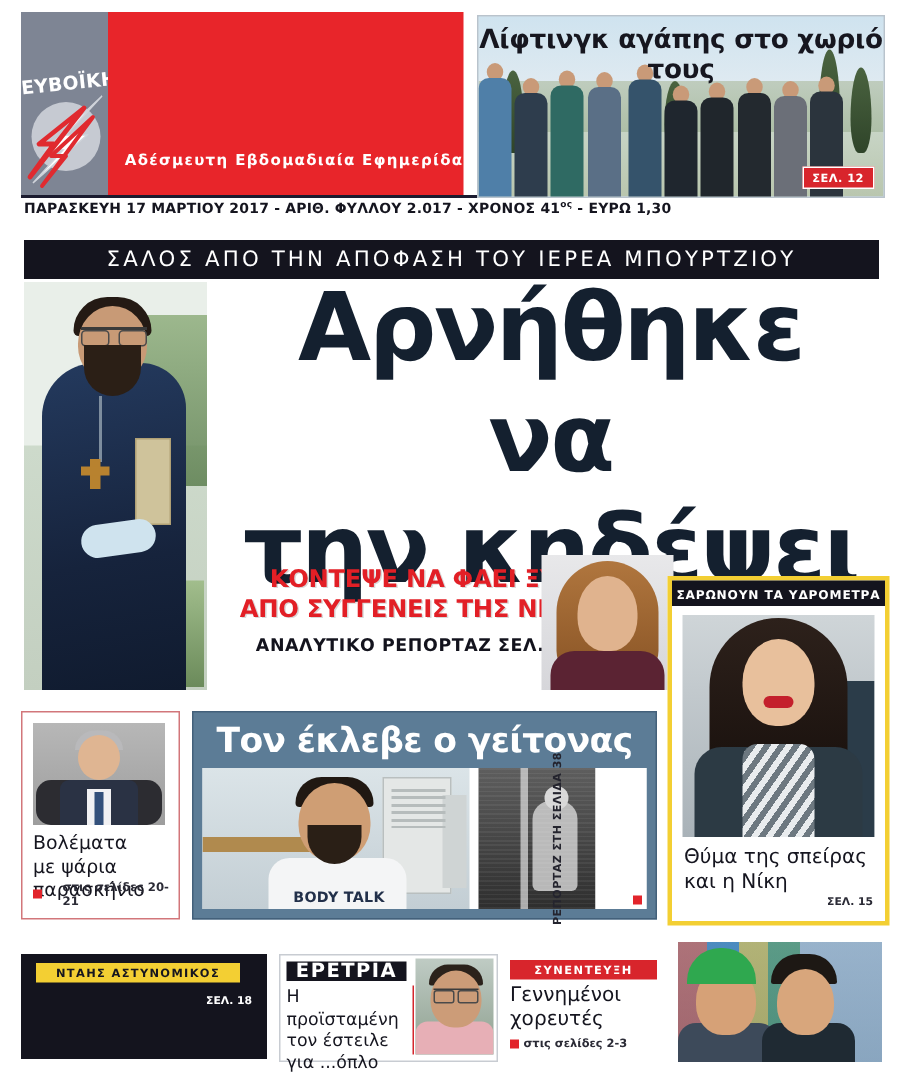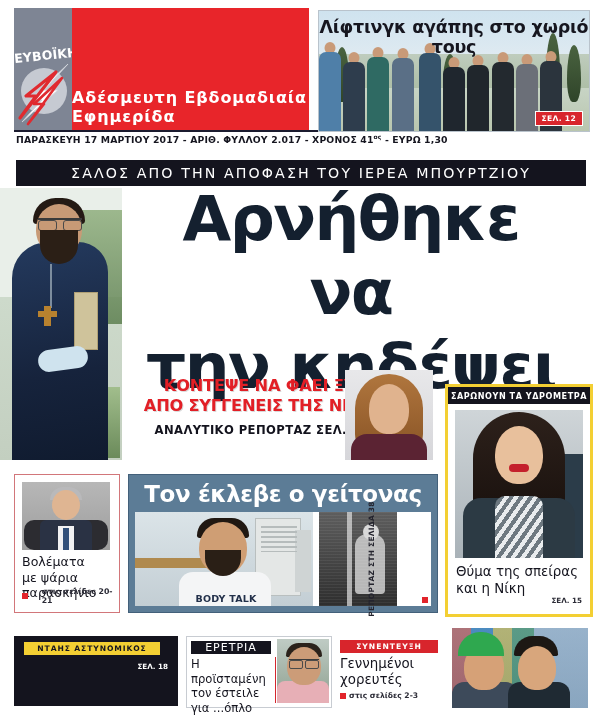--- a/index.html
+++ b/index.html
@@ -25,22 +25,22 @@
   }
   .bolt-svg{position:absolute;left:-2px;top:52px;width:66px;height:66px;}
   .mh-right{flex:1;background:#e8252a;position:relative;}
   .mh-title{
     position:absolute;left:0;right:0;top:1px;text-align:center;
     font-size:62px;line-height:62px;font-weight:bold;color:#ffffff;
     letter-spacing:-1px;-webkit-text-stroke:1px #fff;
     font-family:"DejaVu Sans","Liberation Sans",sans-serif;
   }
   .mh-sub{
-    position:absolute;left:0;right:0;bottom:4px;text-align:left;
-    font-size:16px;color:#ffffff;letter-spacing:.9px;font-weight:600;
+    position:absolute;left:0;right:0;bottom:17px;text-align:right;
+    font-size:10px;color:#ffffff;letter-spacing:.9px;font-weight:600;
   }
   .mh-rule{position:absolute;left:14px;top:130px;width:572px;height:1.5px;background:#1b1b2f;}
   .dateline{
     position:absolute;left:16px;top:133px;width:572px;height:14px;
     font-size:9.3px;font-weight:bold;letter-spacing:.15px;color:#15151f;white-space:nowrap;
   }
   .dateline sup{font-size:6px;}
 
   
   .teaser{position:absolute;left:318px;top:10px;width:270px;height:120px;
@@ -67,21 +67,21 @@
   }
 
   
   .kickerbar{
     position:absolute;left:16px;top:160px;width:570px;height:26px;background:#14141e;
     display:flex;align-items:center;justify-content:center;
   }
   .kickerbar span{color:#fff;font-weight:normal;font-size:14.2px;letter-spacing:2.1px;}
 
   
-  .main{position:absolute;left:0;top:188px;width:570px;height:272px;}
+  .main{position:absolute;left:16px;top:188px;width:570px;height:272px;}
   .priest-photo{
     position:absolute;left:0;top:0;width:122px;height:272px;overflow:hidden;
     background:linear-gradient(#dfe7e2 0%,#cfdccd 30%,#c3cfc0 100%);
   }
   .pp-wall{position:absolute;left:0;right:0;top:0;height:40%;background:#e9efe9;}
   .pp-bush{position:absolute;right:0;top:8%;width:38%;height:42%;
     background:linear-gradient(#8fae7d,#5d7f50);opacity:.85;}
   .pp-bush2{position:absolute;right:2px;bottom:2px;width:34%;height:26%;
     background:linear-gradient(#9dbb86,#61834f);opacity:.9;}
   .pp-cass{position:absolute;left:12px;top:54px;width:96px;height:218px;
@@ -206,21 +206,21 @@
   .bbox1{position:absolute;left:14px;top:636px;width:164px;height:70px;background:#14141e;}
   .bbox1 .kick{position:absolute;left:10px;top:6px;width:136px;height:13px;background:#f3cf33;
     display:flex;align-items:center;justify-content:center;}
   .bbox1 .kick span{font-size:7.6px;font-weight:bold;color:#15151f;letter-spacing:.9px;}
   .bbox1 .t{position:absolute;left:9px;top:22px;width:150px;color:#fff;font-size:14.2px;line-height:18px;font-weight:600;}
   .bbox1 .sel{position:absolute;right:10px;top:26px;color:#fff;font-size:7.2px;font-weight:bold;}
 
   .bbox2{position:absolute;left:186px;top:636px;width:144px;height:70px;border:1px solid #c8ccd2;background:#fff;}
   .bbox2 .kick{position:absolute;left:4px;top:4px;width:80px;height:13px;background:#14141e;
     display:flex;align-items:center;justify-content:center;}
-  .bbox2 .kick span{font-size:11px;font-weight:normal;color:#fff;letter-spacing:1px;}
+  .bbox2 .kick span{font-size:13px;font-weight:bold;color:#fff;letter-spacing:1px;}
   .bbox2 .t{position:absolute;left:4px;top:20px;width:84px;font-size:11.6px;line-height:14.6px;color:#15151f;}
   .bbox2 .vsel{position:absolute;left:90px;top:34px;transform:rotate(-90deg);transform-origin:left top;
     font-size:6.6px;font-weight:bold;color:#2b2b36;white-space:nowrap;}
   .bbox2 .vline{position:absolute;left:88px;top:20px;width:1px;height:46px;background:#d4262d;}
   .bbox2 .ph{position:absolute;right:2px;top:2px;width:52px;height:64px;overflow:hidden;
     background:linear-gradient(#bfcbc4,#8ea08f);}
   .b2-head{position:absolute;left:10px;top:8px;width:34px;height:38px;border-radius:50% 50% 46% 46%;background:#cc9c78;}
   .b2-hair{position:absolute;left:9px;top:4px;width:36px;height:14px;border-radius:18px 18px 2px 2px;background:#2b221b;}
   .b2-gl{position:absolute;left:12px;top:20px;width:30px;height:7px;border-top:1.4px solid #3c3c3c;}
   .b2-gl:before,.b2-gl:after{content:"";position:absolute;top:0;width:12px;height:7px;border:1.2px solid #4a4a4a;border-radius:2px;}

